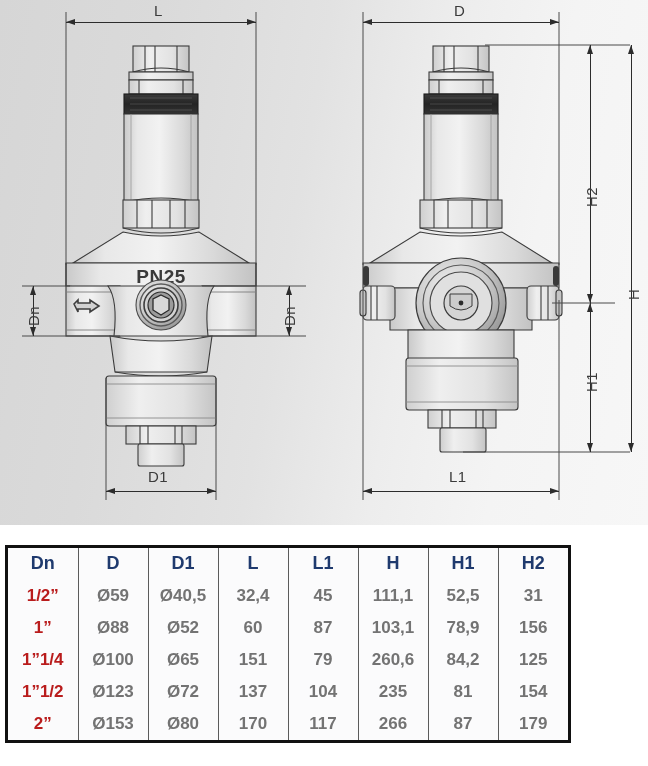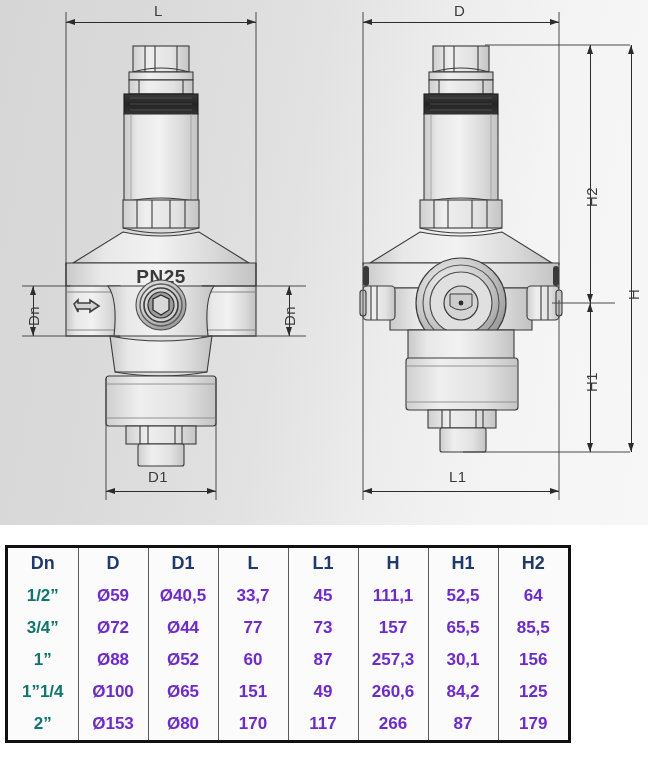--- a/index.html
+++ b/index.html
@@ -64,24 +64,24 @@
     background:#fbfbfc;
   }
   th:first-child,td:first-child{border-left:none;}
   th:last-child,td:last-child{border-right:none;}
   th{
     color:#1f3a6e;
     font-weight:bold;
     font-size:18px;
   }
   td{
-    color:#6d28d9;
+    color:#737373;
     font-weight:bold;
   }
-  td.dn{color:#0f766e;text-align:center;}
+  td.dn{color:#b91c1c;text-align:center;}
 </style>
 </head>
 <body>
 
 <div id="drawing">
 
   <svg width="330" height="525" viewBox="0 0 330 525" style="position:absolute;left:0;top:0;">
     <defs>
       <linearGradient id="bodyGrad" x1="0" y1="0" x2="1" y2="0">
         <stop offset="0%" stop-color="#c9c9c9"></stop>
@@ -378,55 +378,55 @@
         <th>H</th>
         <th>H1</th>
         <th>H2</th>
       </tr>
     </thead>
     <tbody>
       <tr>
         <td class="dn">1/2”</td>
         <td>Ø59</td>
         <td>Ø40,5</td>
-        <td>33,7</td>
+        <td>32,4</td>
         <td>45</td>
         <td>111,1</td>
         <td>52,5</td>
-        <td>64</td>
-      </tr>
-      <tr>
-        <td class="dn">3/4”</td>
-        <td>Ø72</td>
-        <td>Ø44</td>
-        <td>77</td>
-        <td>73</td>
-        <td>157</td>
-        <td>65,5</td>
-        <td>85,5</td>
+        <td>31</td>
       </tr>
       <tr>
         <td class="dn">1”</td>
         <td>Ø88</td>
         <td>Ø52</td>
         <td>60</td>
         <td>87</td>
-        <td>257,3</td>
-        <td>30,1</td>
+        <td>103,1</td>
+        <td>78,9</td>
         <td>156</td>
       </tr>
       <tr>
         <td class="dn">1”1/4</td>
         <td>Ø100</td>
         <td>Ø65</td>
         <td>151</td>
-        <td>49</td>
+        <td>79</td>
         <td>260,6</td>
         <td>84,2</td>
         <td>125</td>
+      </tr>
+      <tr>
+        <td class="dn">1”1/2</td>
+        <td>Ø123</td>
+        <td>Ø72</td>
+        <td>137</td>
+        <td>104</td>
+        <td>235</td>
+        <td>81</td>
+        <td>154</td>
       </tr>
       <tr>
         <td class="dn">2”</td>
         <td>Ø153</td>
         <td>Ø80</td>
         <td>170</td>
         <td>117</td>
         <td>266</td>
         <td>87</td>
         <td>179</td>

